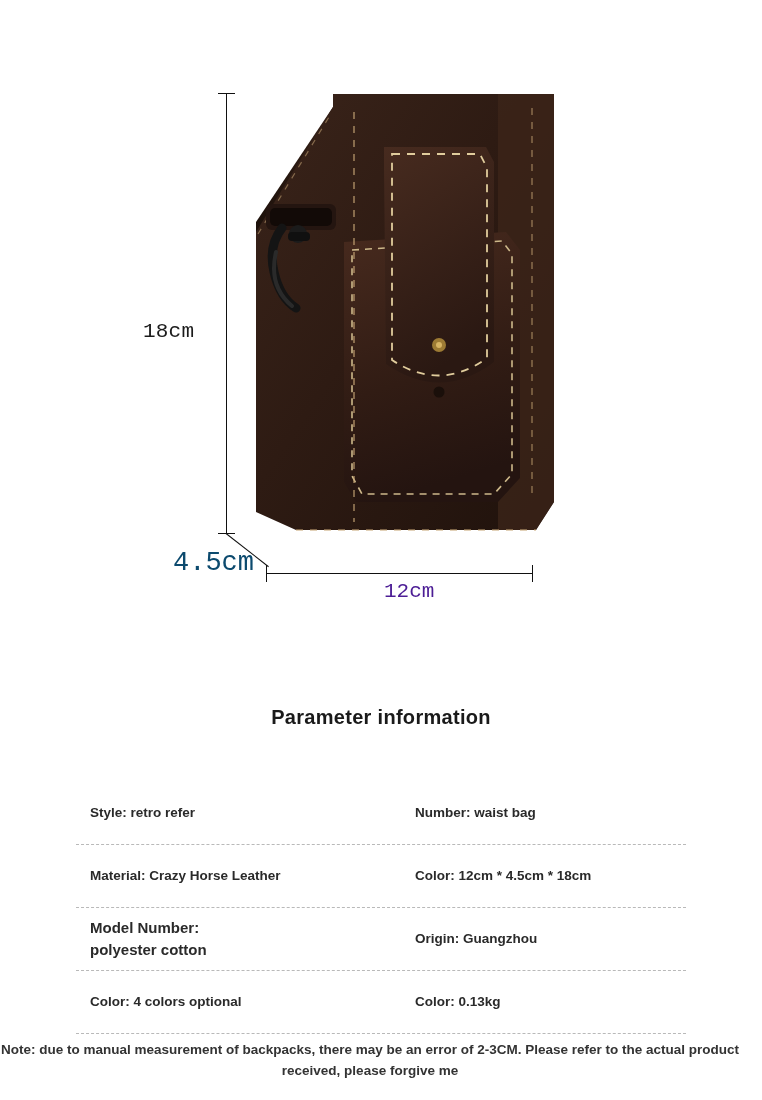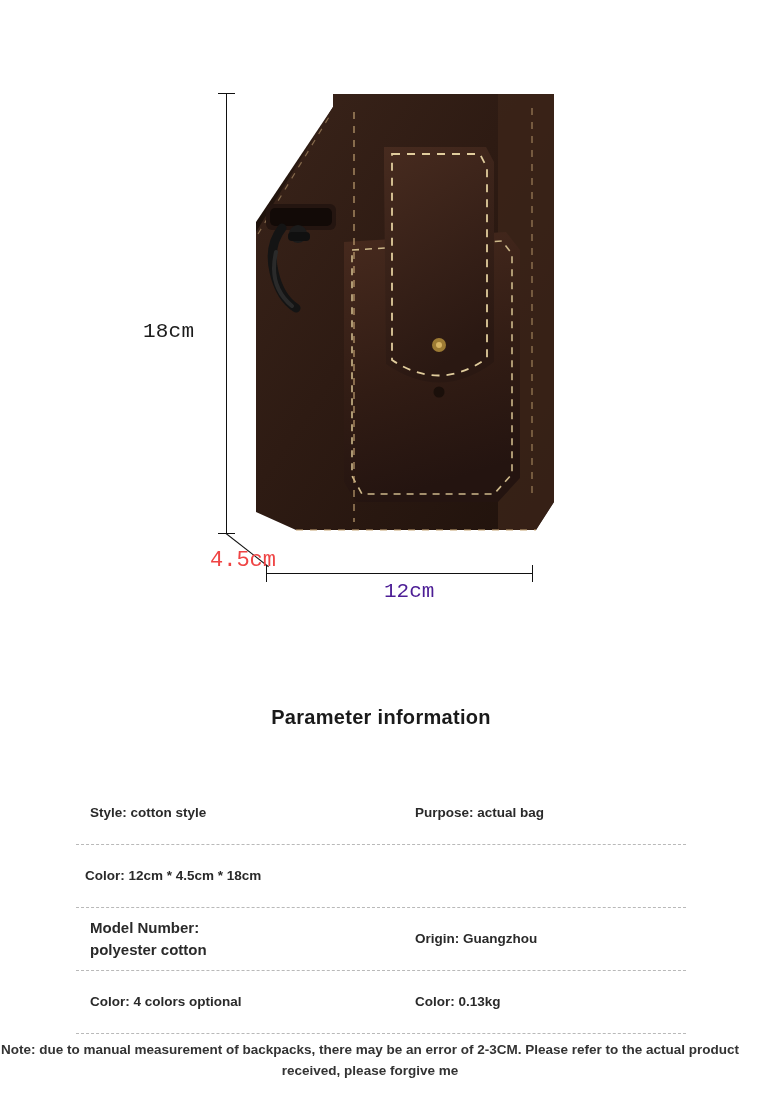--- a/index.html
+++ b/index.html
@@ -94,23 +94,22 @@
     width: 54px;
     height: 1px;
     background: #111;
     transform-origin: left center;
     transform: rotate(38deg);
   }
   .dim-d-label {
     position: absolute;
     left: 173px;
     top: 548px;
-    font-size: 22px;
-    color: #ef4444;
-    margin-left: 37px;
+    font-size: 27px;
+    color: #0c4a6e;
   }
 
   
   .param-title {
     position: absolute;
     top: 706px;
     left: 0;
     width: 762px;
     text-align: center;
     font-size: 20px;
@@ -229,24 +228,25 @@
   <div class="dim-h-label">12cm</div>
 
   <div class="dim-d-line"></div>
   <div class="dim-d-label">4.5cm</div>
 </div>
 
 <div class="param-title">Parameter information</div>
 
 <div class="param-table">
   <div class="param-row">
-    <div class="param-cell left">Style: cotton style</div>
-    <div class="param-cell right">Purpose: actual bag</div>
-  </div>
-  <div class="param-row">
+    <div class="param-cell left">Style: retro refer</div>
+    <div class="param-cell right">Number: waist bag</div>
+  </div>
+  <div class="param-row">
+    <div class="param-cell left">Material: Crazy Horse Leather</div>
     <div class="param-cell right">Color: 12cm * 4.5cm * 18cm</div>
   </div>
   <div class="param-row">
     <div class="param-cell left big" style="white-space:pre-line">Model Number:
 polyester cotton</div>
     <div class="param-cell right">Origin: Guangzhou</div>
   </div>
   <div class="param-row">
     <div class="param-cell left">Color: 4 colors optional</div>
     <div class="param-cell right">Color: 0.13kg</div>

